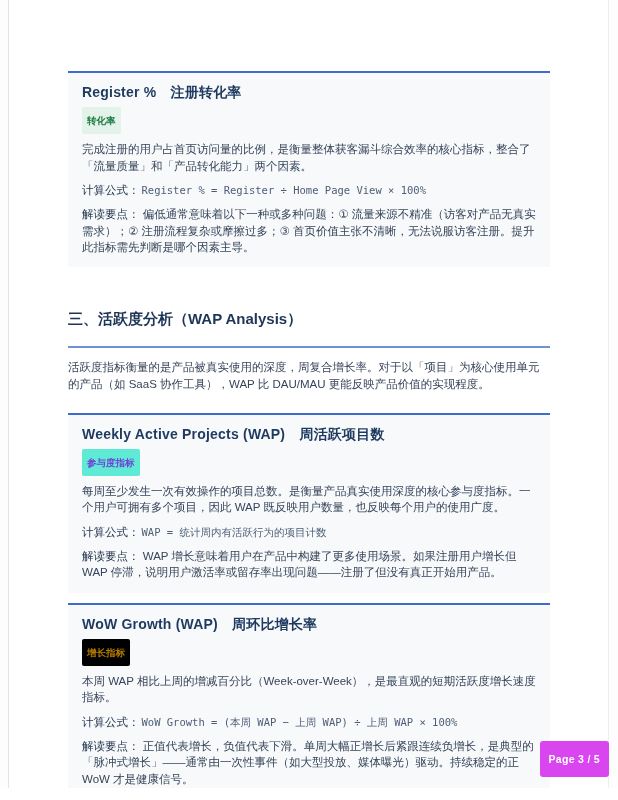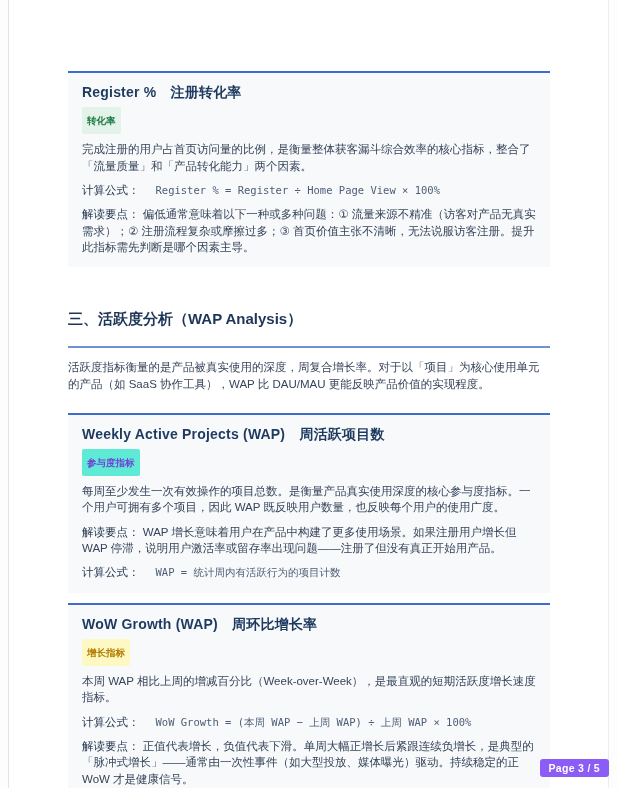--- a/index.html
+++ b/index.html
@@ -49,37 +49,37 @@
     display: inline-block;
     font-size: 9.5px;
     font-weight: bold;
     padding: 8px 5px;
     border-radius: 2px;
     margin-bottom: 7px;
     line-height: 1.2;
   }
   .badge-green  { color: #1d7a43; background: #e4f3e9; }
   .badge-purple { color: #6f42d8; background: #5eead4; }
-  .badge-amber  { color: #b27a00; background: #fef9c3; }
+  .badge-amber  { color: #b27a00; background: #000000; }
   .card p {
     margin: 0 0 8px 0;
     font-size: 11.5px;
     line-height: 1.42;
     color: #37445a;
   }
   .card p:last-child { margin-bottom: 0; }
   .inline-label {
     font-weight: normal;
     color: #24364f;
   }
   .formula {
     font-family: "DejaVu Sans Mono", "Liberation Mono", monospace;
     font-size: 10.5px;
     color: #4d5d75;
-    margin-left: 16px;
+    margin-left: 2px;
   }
   
   .section-heading {
     margin: 43px 0 0 0;
     font-size: 15px;
     font-weight: bold;
     color: #1d3557;
     padding-bottom: 17px;
     border-bottom: 2px solid #6f93d2;
   }
@@ -87,25 +87,25 @@
     margin: 11px 0 20px 0;
     font-size: 11.5px;
     line-height: 1.45;
     color: #37445a;
   }
   
   .page-indicator {
     position: absolute;
     right: 9px;
     bottom: 11px;
-    background: #8b5cf6;
+    background: #d946ef;
     color: #ffffff;
     font-size: 10.5px;
     font-weight: bold;
-    padding: 3px 9px;
+    padding: 12px 9px;
     border-radius: 3px;
     letter-spacing: 0.3px;
   }
 </style>
 </head>
 <body>
 
 <div class="viewport">
   <div class="page">
     <div class="content">
@@ -122,22 +122,22 @@
 
       <h1 class="section-heading">三、活跃度分析（WAP Analysis）</h1>
       <p class="section-intro">活跃度指标衡量的是产品被真实使用的深度，周复合增长率。对于以「项目」为核心使用单元的产品（如 SaaS 协作工具），WAP 比 DAU/MAU 更能反映产品价值的实现程度。</p>
 
       <section class="card">
         <h2 class="card-title">Weekly Active Projects (WAP)　周活跃项目数</h2>
         <div>
           <span class="badge badge-purple">参与度指标</span>
         </div>
         <p>每周至少发生一次有效操作的项目总数。是衡量产品真实使用深度的核心参与度指标。一个用户可拥有多个项目，因此 WAP 既反映用户数量，也反映每个用户的使用广度。</p>
+        <p><span class="inline-label">计算公式：</span><span class="formula">WAP = 统计周内有活跃行为的项目计数</span></p>
         <p><span class="inline-label">解读要点：</span> <span>WAP 增长意味着用户在产品中构建了更多使用场景。如果注册用户增长但 WAP 停滞，说明用户激活率或留存率出现问题——注册了但没有真正开始用产品。</span></p>
-        <p><span class="inline-label">计算公式：</span><span class="formula">WAP = 统计周内有活跃行为的项目计数</span></p>
       </section>
 
       <section class="card">
         <h2 class="card-title">WoW Growth (WAP)　周环比增长率</h2>
         <div>
           <span class="badge badge-amber">增长指标</span>
         </div>
         <p>本周 WAP 相比上周的增减百分比（Week-over-Week），是最直观的短期活跃度增长速度指标。</p>
         <p><span class="inline-label">计算公式：</span><span class="formula">WoW Growth = (本周 WAP − 上周 WAP) ÷ 上周 WAP × 100%</span></p>
         <p><span class="inline-label">解读要点：</span> <span>正值代表增长，负值代表下滑。单周大幅正增长后紧跟连续负增长，是典型的「脉冲式增长」——通常由一次性事件（如大型投放、媒体曝光）驱动。持续稳定的正 WoW 才是健康信号。</span></p>

